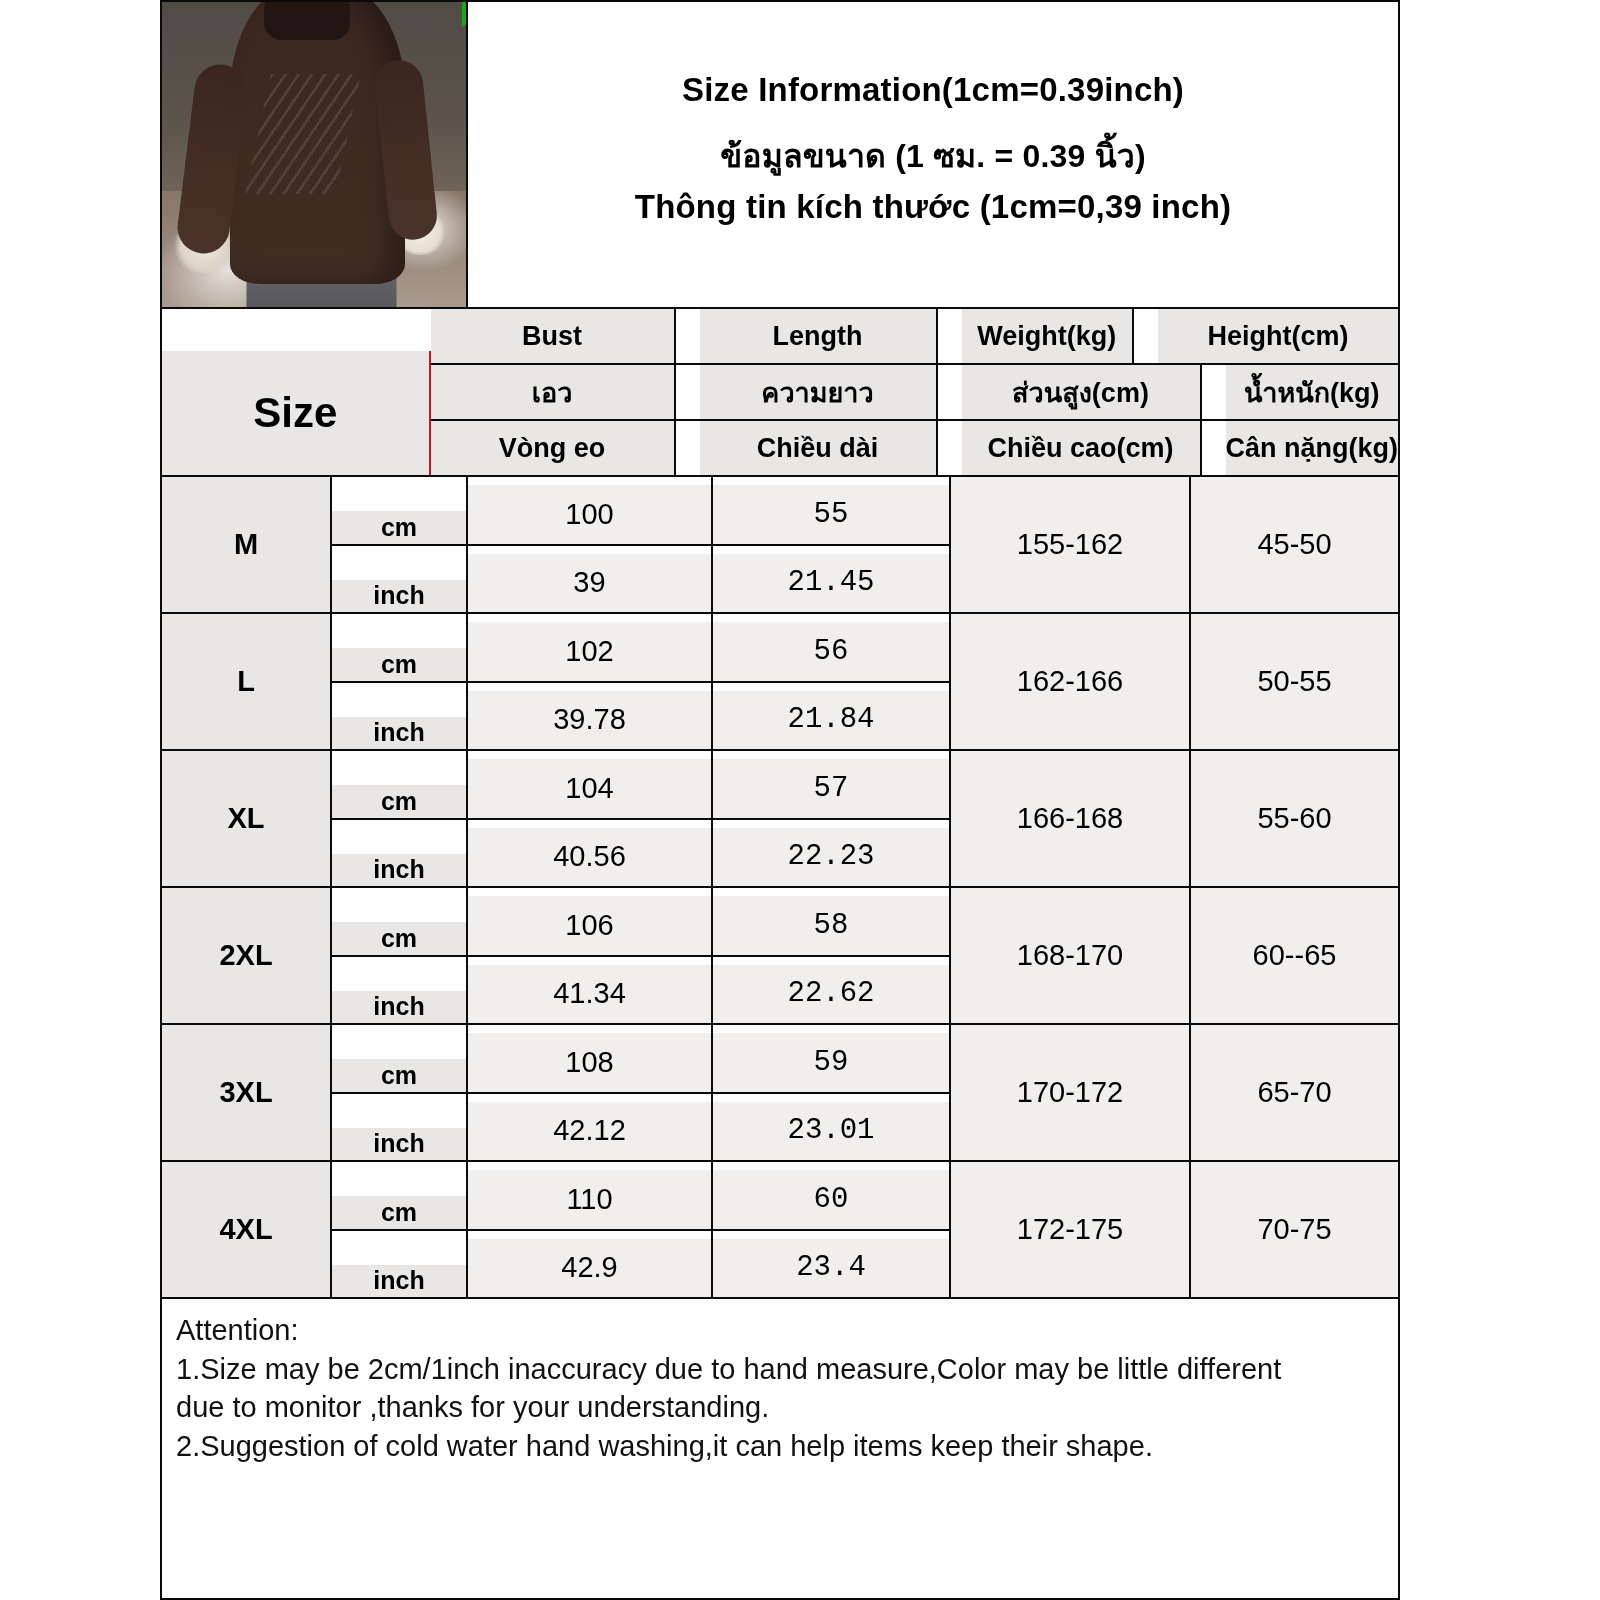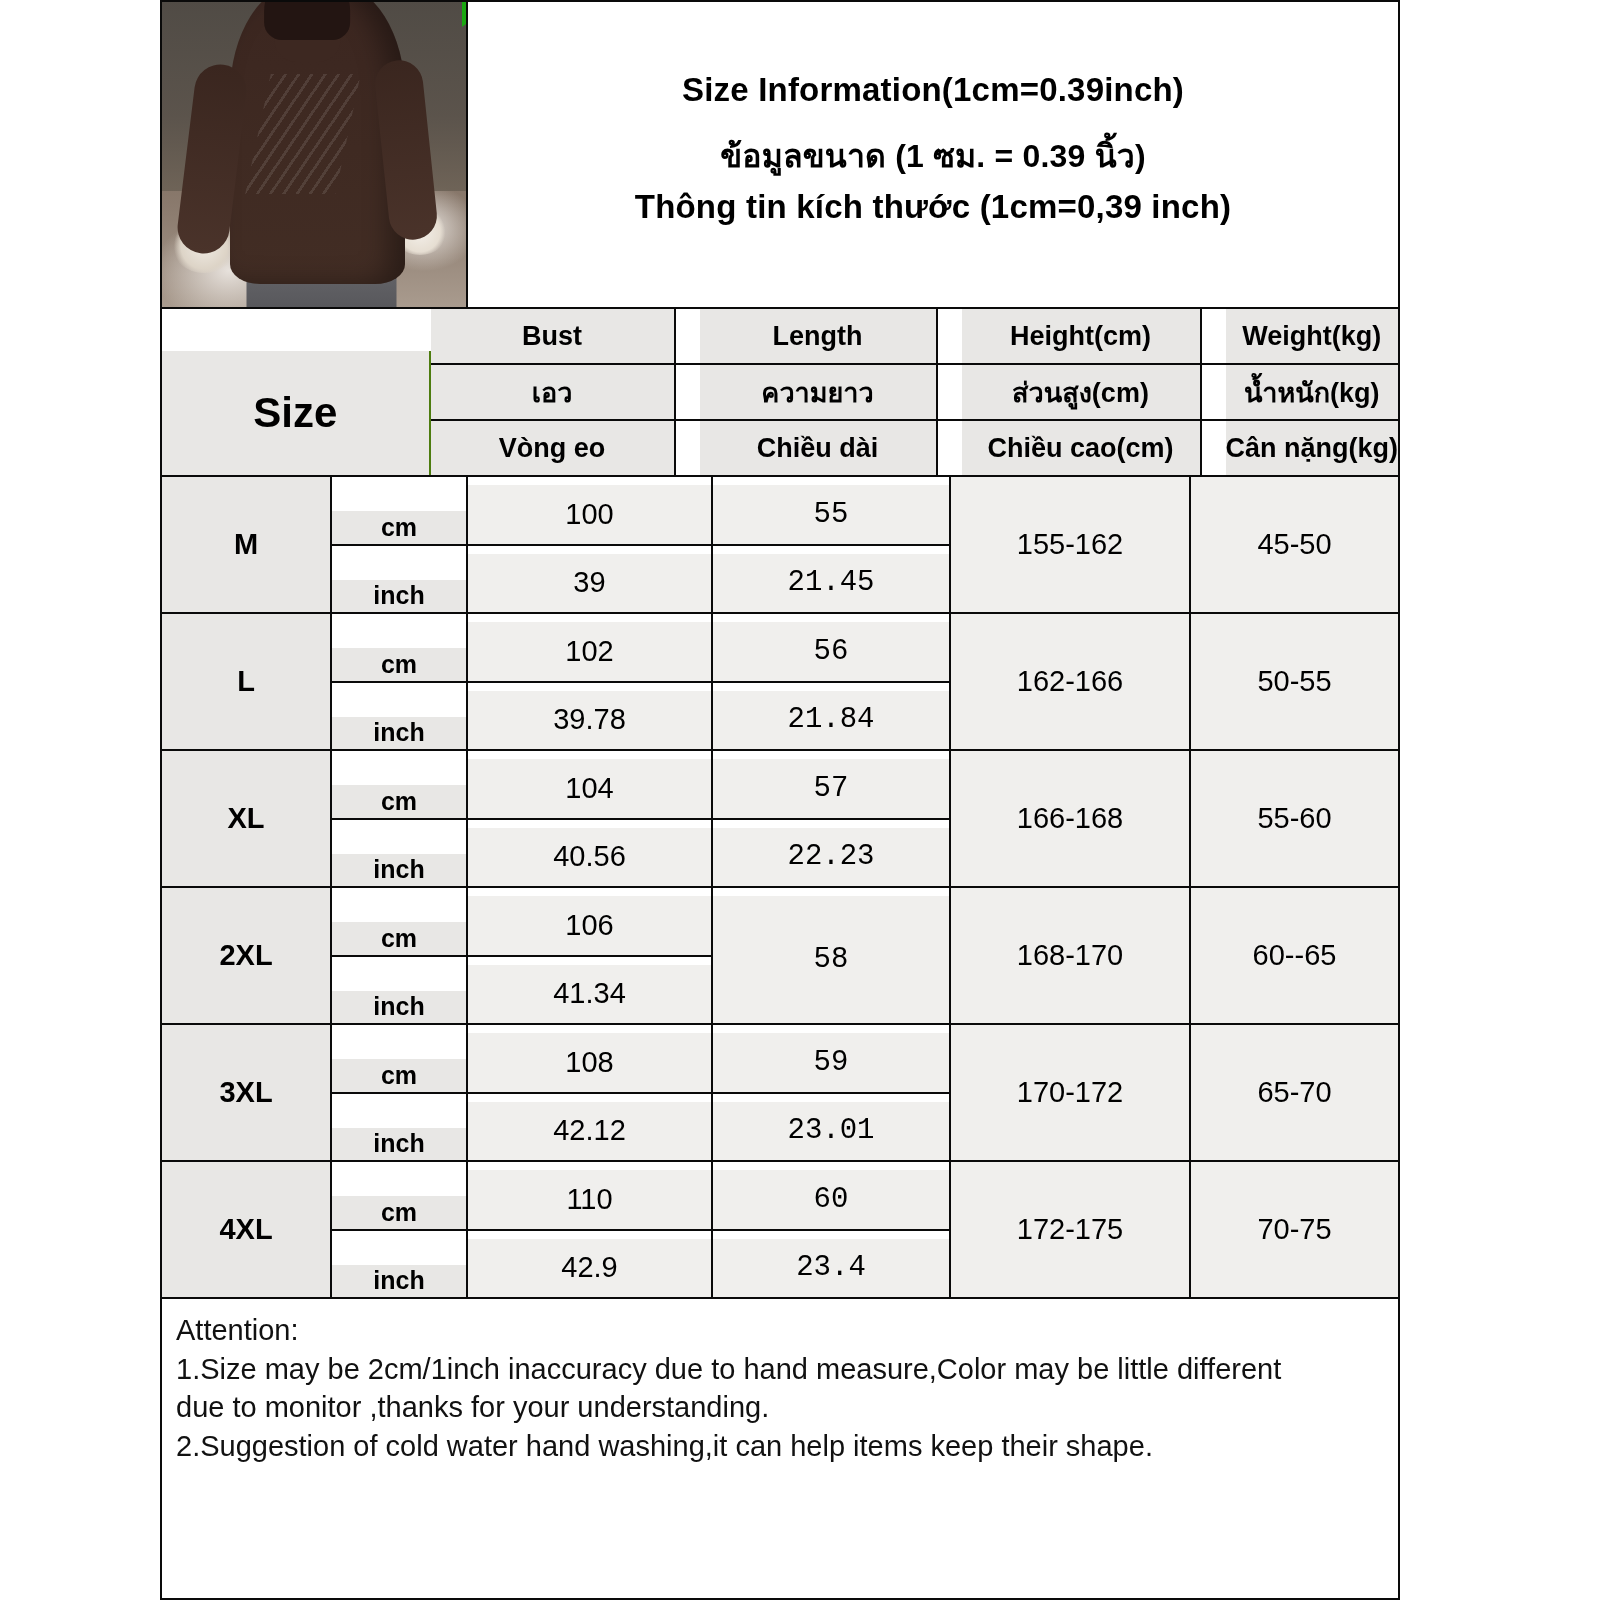--- a/index.html
+++ b/index.html
@@ -179,21 +179,21 @@
   
   .head-block {
     display: flex;
     flex-direction: row;
     height: 168px;
     border-bottom: 2px solid #0a0a0a;
     box-sizing: border-box;
   }
   .size-head {
     width: 306px;
-    border-right: 2px solid #4d7c0f;
+    border-right: 2px solid #b91c1c;
     box-sizing: border-box;
     background: #e8e7e5;
     display: flex;
     align-items: center;
     justify-content: center;
     font-size: 42px;
     font-weight: bold;
     margin-top: 42px;
   }
   .head-cols {
@@ -342,22 +342,22 @@
         <div class="title-line">Thông tin kích thước (1cm=0,39 inch)</div>
       </div>
     </div>
 
     <div class="head-block">
       <div class="size-head">Size</div>
       <div class="head-cols">
         <div class="head-row">
           <div class="head-cell c-bust">Bust</div>
           <div class="head-cell c-length">Length</div>
+          <div class="head-cell c-weight">Weight(kg)</div>
           <div class="head-cell c-height">Height(cm)</div>
-          <div class="head-cell c-weight">Weight(kg)</div>
         </div>
         <div class="head-row">
           <div class="head-cell c-bust">เอว</div>
           <div class="head-cell c-length">ความยาว</div>
           <div class="head-cell c-height">ส่วนสูง(cm)</div>
           <div class="head-cell c-weight">น้ำหนัก(kg)</div>
         </div>
         <div class="head-row">
           <div class="head-cell c-bust">Vòng eo</div>
           <div class="head-cell c-length">Chiều dài</div>
@@ -428,20 +428,21 @@
         <div class="units">
           <div class="unit-cell">cm</div>
           <div class="unit-cell">inch</div>
         </div>
         <div class="measure-col bust">
           <div class="measure-cell">106</div>
           <div class="measure-cell">41.34</div>
         </div>
         <div class="measure-col length">
           <div class="measure-cell">58</div>
+          <div class="measure-cell">22.62</div>
         </div>
         <div class="span-cell height">168-170</div>
         <div class="span-cell weight">60--65</div>
       </div>
 
       <div class="size-row">
         <div class="cell-size">3XL</div>
         <div class="units">
           <div class="unit-cell">cm</div>
           <div class="unit-cell">inch</div>

